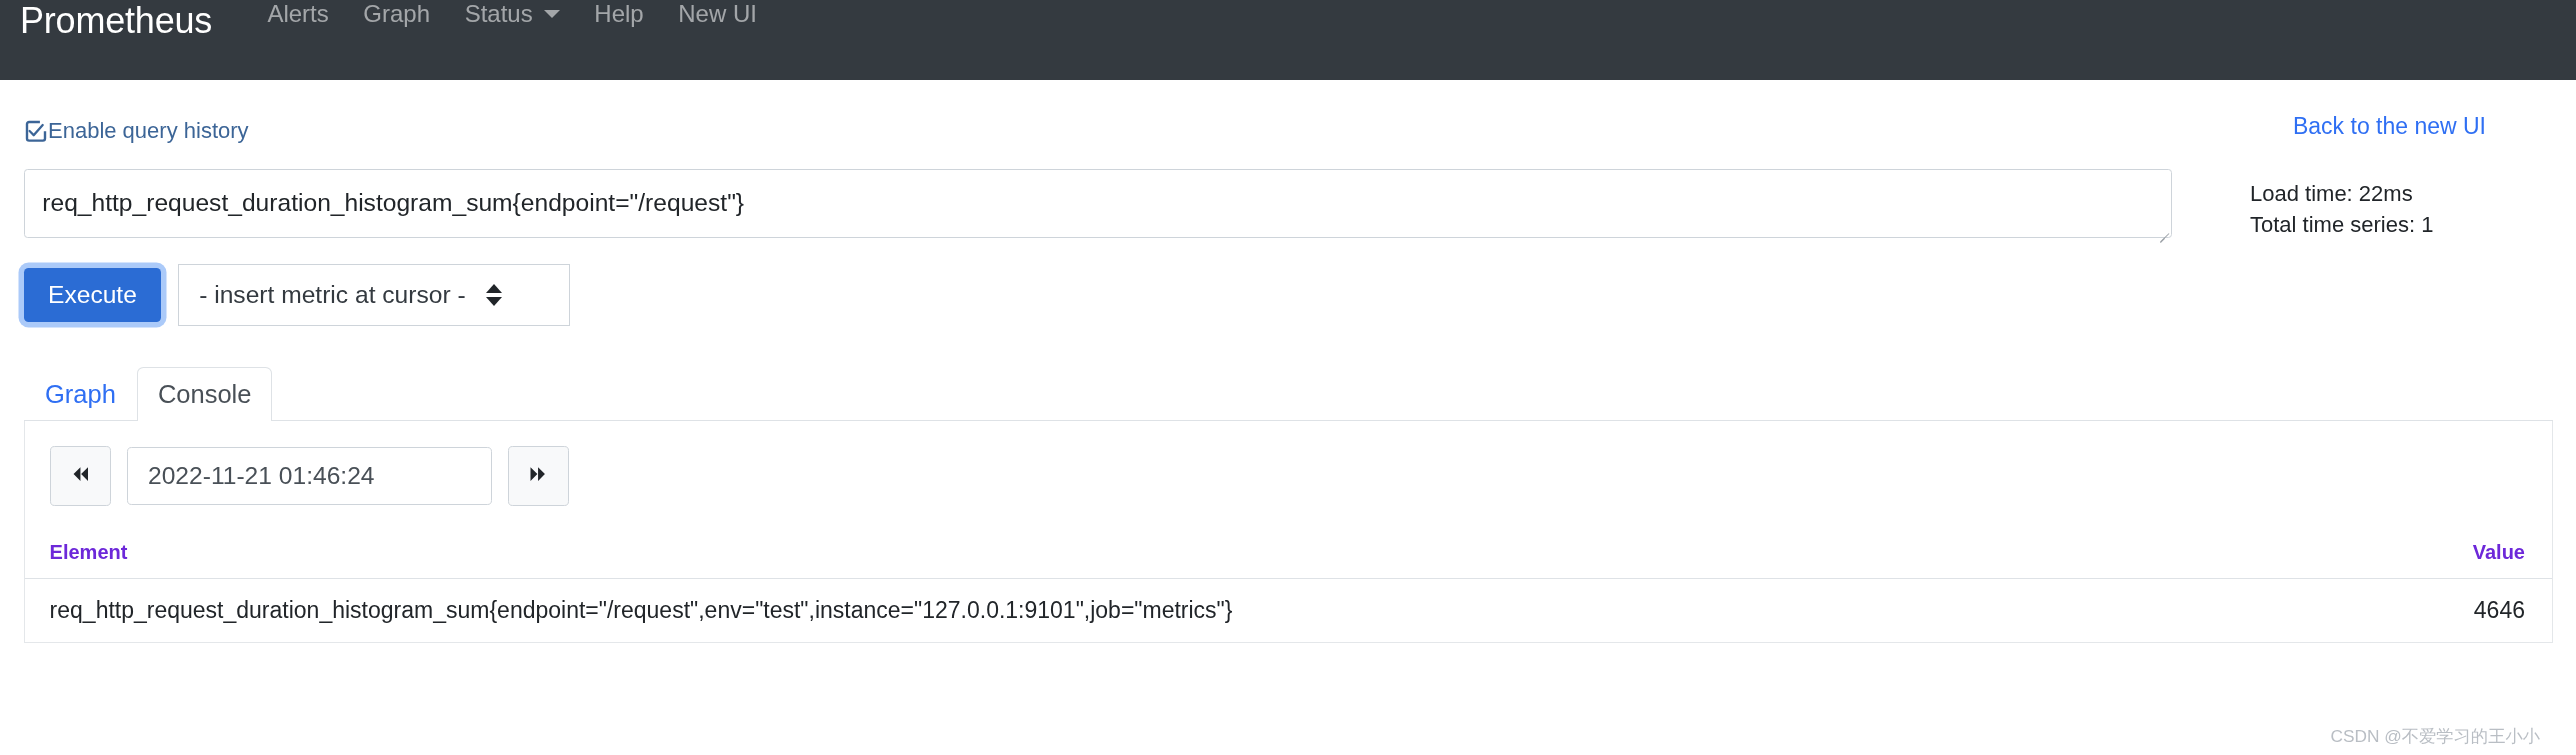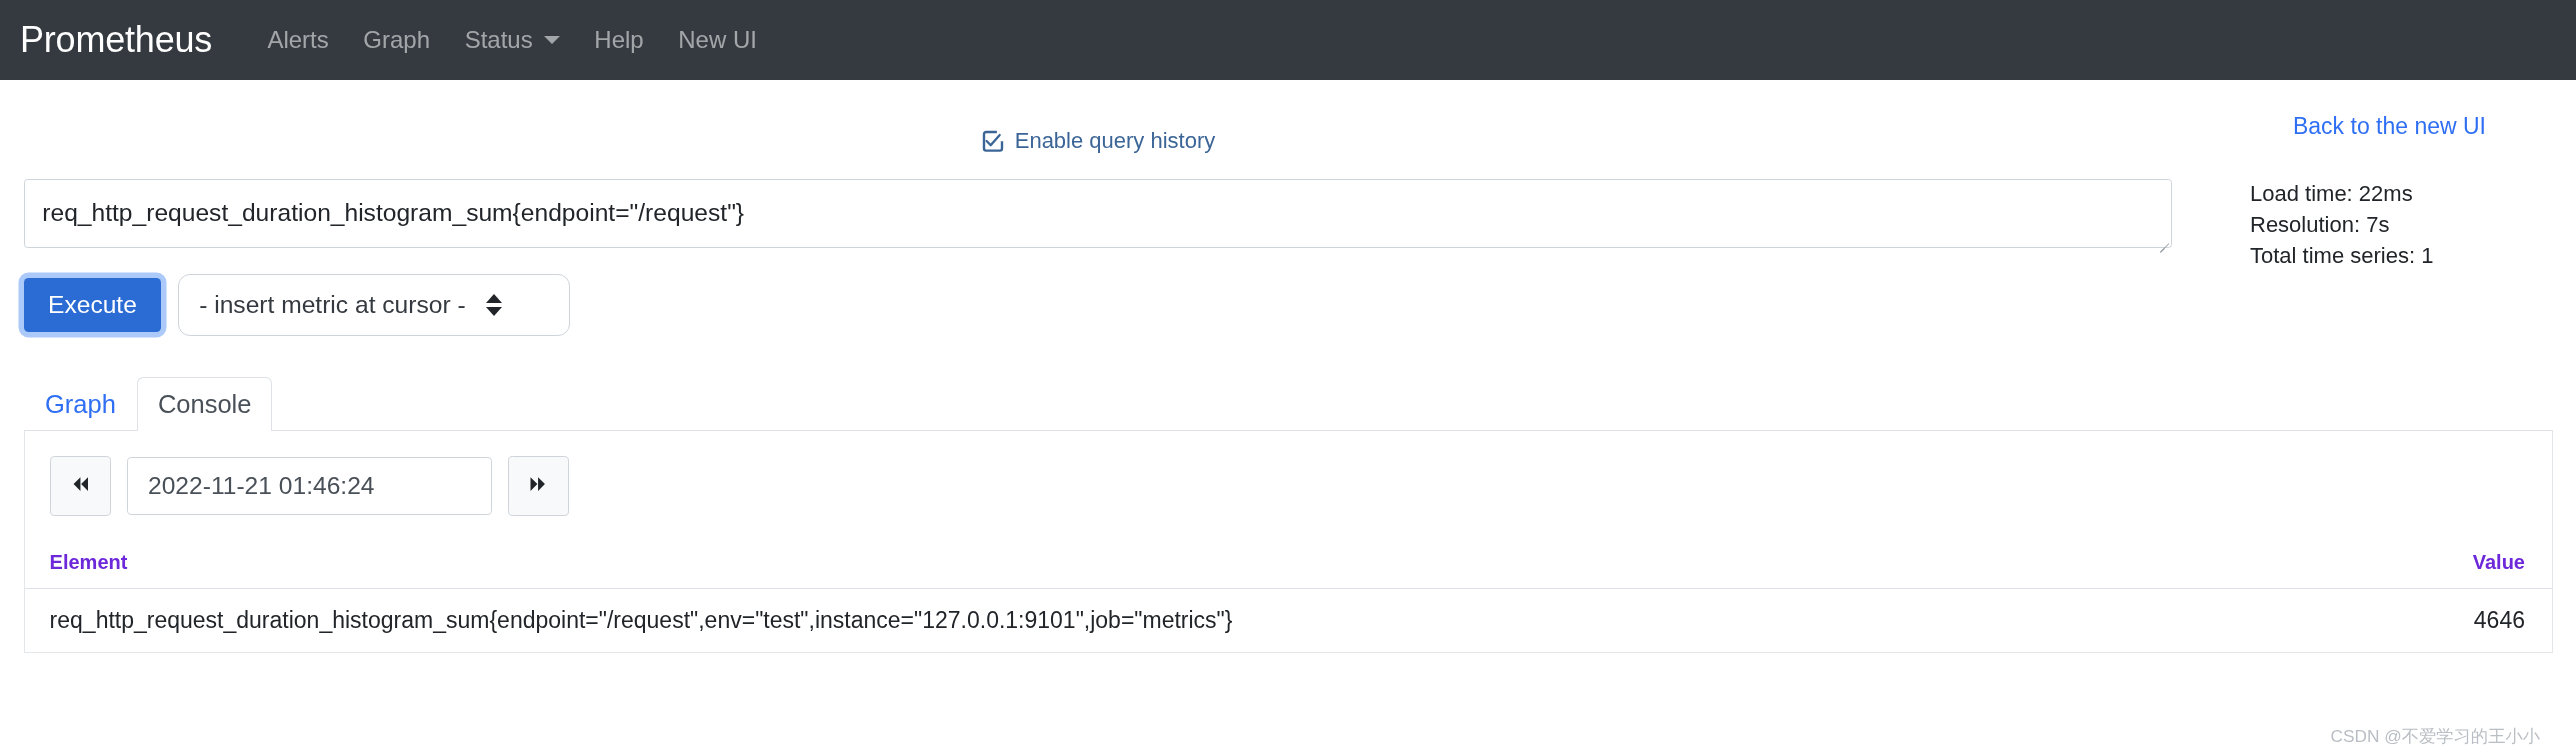--- a/index.html
+++ b/index.html
@@ -13,21 +13,21 @@
     font-family: "Liberation Sans", sans-serif;
     overflow: hidden;
     position: relative;
   }
 
   
   .navbar {
     height: 80px;
     background: #343a40;
     display: flex;
-    align-items: center;
+    align-items: flex-start;
     padding: 0 0 0 20px;
     box-sizing: border-box;
   }
   .brand {
     color: #ffffff;
     font-size: 36px;
     letter-spacing: -0.2px;
     margin-right: 38px;
     white-space: nowrap;
     cursor: pointer;
@@ -72,25 +72,23 @@
     width: 2148px;
     flex: 0 0 auto;
   }
   .right-col {
     flex: 1 1 auto;
     padding-left: 31px;
     padding-top: 33px;
   }
 
   .history-row {
-    padding-top: 48px;
-    display: flex;
-    align-items: center;
-    gap: 10px;
-    justify-content: center;
+    padding-top: 38px;
+    display: flex;
+    align-items: center;
   }
   .check-icon {
     width: 24px;
     height: 24px;
     display: inline-block;
     line-height: 0;
   }
   .history-label {
     color: #3c6597;
     font-size: 22px;
@@ -148,21 +146,21 @@
     font-size: 24.6px;
     border: none;
     border-radius: 4.6px;
     padding: 12.8px 24px;
     cursor: pointer;
     box-shadow: 0 0 0 5.5px rgba(120,170,245,0.62);
     font-family: "Liberation Sans", sans-serif;
   }
   .metric-select {
     border: 0.9px solid #ced4da;
-    border-radius: 12px;
+    border-radius: 0;
     background: #ffffff;
     height: 62px;
     box-sizing: border-box;
     display: flex;
     align-items: center;
     padding: 0 15.5px 0 20px;
     gap: 20px;
     cursor: pointer;
     min-width: 392px;
   }
@@ -380,21 +378,20 @@
           </span>
         </div>
       </div>
 
     </div>
 
     <div class="right-col">
       <span class="back-link">Back to the new UI</span>
       <div class="stats">
         <div class="stat-line">Load time: 22ms</div>
-        <div class="stat-line">Resolution: 7s</div>
         <div class="stat-line">Total time series: 1</div>
       </div>
     </div>
   </div>
 
   <div class="tabs">
     <div class="tab inactive">Graph</div>
     <div class="tab active">Console</div>
   </div>
 

